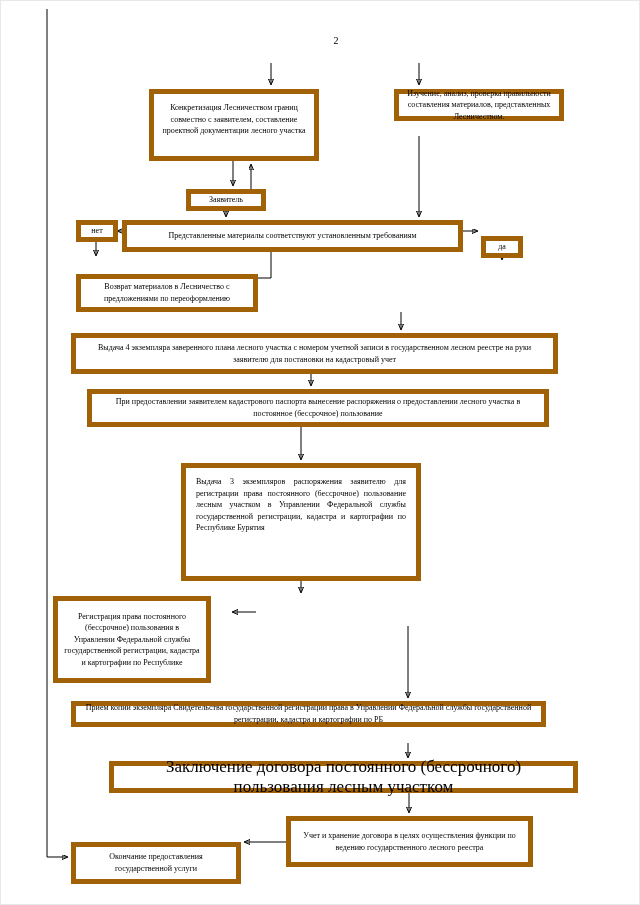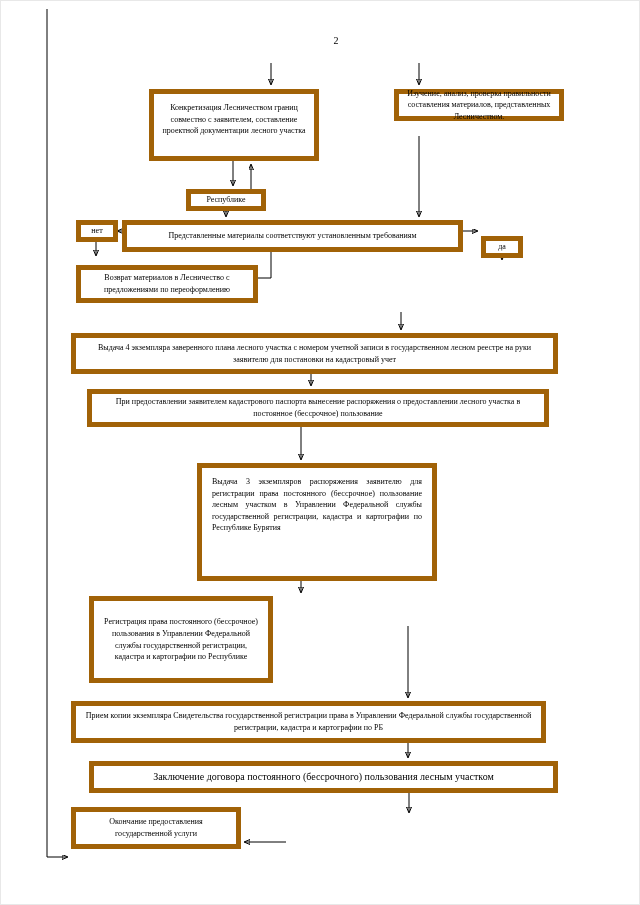--- a/index.html
+++ b/index.html
@@ -22,21 +22,21 @@
     display: flex;
     align-items: center;
     justify-content: center;
     text-align: center;
     font-size: 8px;
     line-height: 1.45;
     padding: 2px 6px;
   }
   .box--top { align-items: flex-start; padding-top: 8px; }
   .box--justify { display: block; text-align: justify; padding: 8px 10px; }
-  .box--big { font-size: 10px; line-height: 1.2; }
+  .box--big { font-size: 17px; line-height: 1.2; margin-left: 20px; }
   #page-number {
     position: absolute;
     left: 320px; top: 34px; width: 30px;
     text-align: center;
     font-size: 10px;
   }
   svg.connectors {
     position: absolute;
     left: 0; top: 0;
     width: 640px; height: 905px;
@@ -81,40 +81,41 @@
     <line x1="407" y1="742" x2="407" y2="756" marker-end="url(#arr)"></line>
     <line x1="408" y1="792" x2="408" y2="811" marker-end="url(#arr)"></line>
     <line x1="285" y1="841" x2="244" y2="841" marker-end="url(#arr)"></line>
     <path d="M46,8 L46,856 L66,856" marker-end="url(#arr)"></path>
   </svg>
 
   <div class="box box--top" style="left:148px; top:88px; width:170px; height:72px;">Конкретизация Лесничеством границ совместно с заявителем, составление проектной документации лесного участка</div>
 
   <div class="box" style="left:345px; top:88px; width:170px; height:32px;margin-left:48px;">Изучение, анализ, проверка правильности составления материалов, представленных Лесничеством.</div>
 
-  <div class="box" style="left:185px; top:188px; width:80px; height:22px;">Республике</div>
+  <div class="box" style="left:185px; top:188px; width:80px; height:22px;">Заявитель</div>
 
   <div class="box" style="left:121px; top:219px; width:341px; height:32px;">Представленные материалы соответствуют установленным требованиям</div>
 
   <div class="box" style="left:75px; top:219px; width:42px; height:22px;">нет</div>
 
   <div class="box" style="left:480px; top:219px; width:42px; height:22px;margin-top:16px;">да</div>
 
-  <div class="box" style="left:75px; top:264px; width:182px; height:38px;font-family:Liberation Serif, serif;">Возврат материалов в Лесничество с предложениями по переоформлению</div>
+  <div class="box" style="left:75px; top:273px; width:182px; height:38px;font-family:Liberation Serif, serif;">Возврат материалов в Лесничество с предложениями по переоформлению</div>
 
 
   <div class="box" style="left:70px; top:332px; width:487px; height:41px;">Выдача 4 экземпляра заверенного плана лесного участка с номером учетной записи в государственном лесном реестре на руки заявителю для постановки на кадастровый учет</div>
 
   <div class="box" style="left:86px; top:388px; width:462px; height:38px;">При предоставлении заявителем кадастрового паспорта вынесение распоряжения о предоставлении лесного участка в постоянное (бессрочное) пользование</div>
 
-  <div class="box box--justify" style="left:180px; top:462px; width:240px; height:118px;margin-left:16px;">Выдача 3 экземпляров распоряжения заявителю для регистрации права постоянного (бессрочное) пользование лесным участком в Управлении Федеральной службы государственной регистрации, кадастра и картографии по Республике Бурятия</div>
+  <div class="box box--justify" style="left:180px; top:462px; width:240px; height:118px;">Выдача 3 экземпляров распоряжения заявителю для регистрации права постоянного (бессрочное) пользование лесным участком в Управлении Федеральной службы государственной регистрации, кадастра и картографии по Республике Бурятия</div>
 
-  <div class="box" style="left:88px; top:595px; width:184px; height:87px;">Регистрация права постоянного (бессрочное) пользования в Управлении Федеральной службы государственной регистрации, кадастра и картографии по Республике</div>
+  <div class="box" style="left:52px; top:595px; width:158px; height:87px;">Регистрация права постоянного (бессрочное) пользования в Управлении Федеральной службы государственной регистрации, кадастра и картографии по Республике</div>
 
 
-  <div class="box" style="left:70px; top:700px; width:475px; height:42px;">Прием копии экземпляра Свидетельства государственной регистрации права в Управлении Федеральной службы государственной регистрации, кадастра и картографии по РБ</div>
+  <div class="box" style="left:70px; top:700px; width:475px; height:26px;">Прием копии экземпляра Свидетельства государственной регистрации права в Управлении Федеральной службы государственной регистрации, кадастра и картографии по РБ</div>
 
   <div class="box box--big" style="left:88px; top:760px; width:469px; height:32px;">Заключение договора постоянного (бессрочного) пользования лесным участком</div>
 
+  <div class="box" style="left:285px; top:815px; width:247px; height:51px;">Учет и хранение договора в целях осуществления функции по ведению государственного лесного реестра</div>
 
-  <div class="box" style="left:70px; top:806px; width:170px; height:42px;">Окончание предоставления государственной услуги</div>
+  <div class="box" style="left:70px; top:841px; width:170px; height:42px;">Окончание предоставления государственной услуги</div>
 
 </div>
 
 </body></html>

